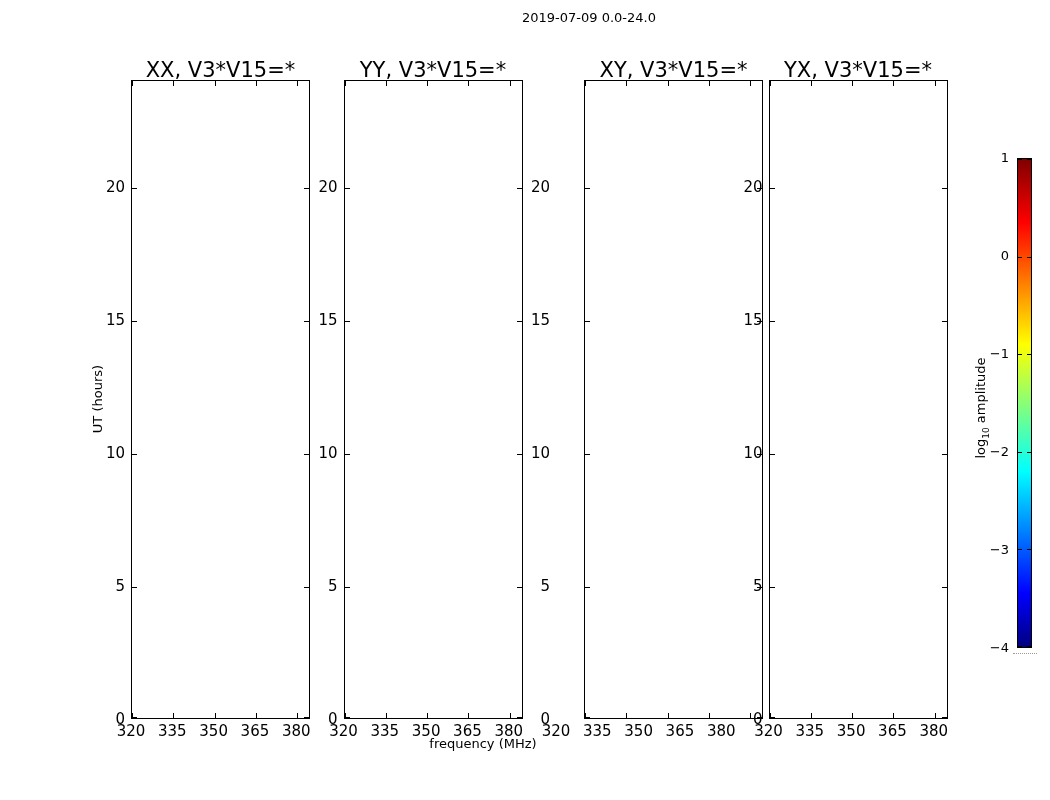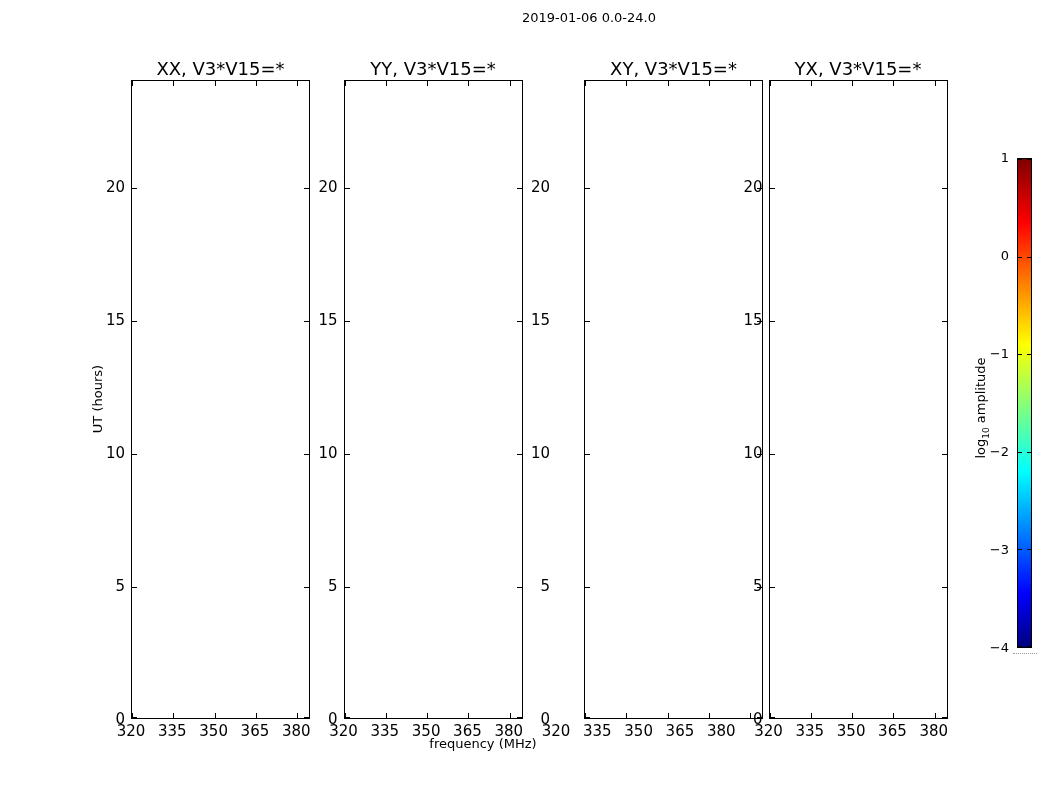--- a/index.html
+++ b/index.html
@@ -5,21 +5,21 @@
   html,body{margin:0;padding:0;background:#fff;}
   #figure{
     position:relative;width:1050px;height:800px;background:#ffffff;
     font-family:"DejaVu Sans","Liberation Sans",sans-serif;color:#000;overflow:hidden;
   }
   .fig-title{position:absolute;left:589px;top:10px;transform:translateX(-50%);
     font-size:13px;white-space:nowrap;}
   .subplot{position:absolute;top:80px;width:179px;height:639px;
     border:1px solid #000;box-sizing:border-box;background:#fff;}
   .panel-title{position:absolute;top:-23px;left:50%;transform:translateX(-50%);
-    font-size:18px;white-space:nowrap;text-align:right;}
+    font-size:21px;white-space:nowrap;text-align:right;}
   .tick{position:absolute;background:#000;}
   .vtick{width:1px;height:5px;}
   .htick{width:5px;height:1px;}
   .xticklabel{position:absolute;transform:translateX(-50%);font-size:15px;
     line-height:18px;white-space:nowrap;}
   .yticklabel{position:absolute;width:42px;text-align:right;font-size:15px;line-height:18px;}
   .xlabel{position:absolute;left:483px;top:736px;transform:translateX(-50%);font-size:13px;white-space:nowrap;}
   .ylabel{position:absolute;left:97px;top:399px;transform:translate(-50%,-50%) rotate(-90deg);
     font-size:13px;white-space:nowrap;}
   .colorbar{position:absolute;left:1017px;top:158px;width:15px;height:490px;
@@ -29,21 +29,21 @@
   .cb-label{position:absolute;left:982px;top:408px;transform:translate(-50%,-50%) rotate(-90deg);
     font-size:13px;white-space:nowrap;}
   .cb-label sub{font-size:9px;}
   .cb-dots{position:absolute;left:1013px;top:653px;width:24px;height:0;border-top:1px dotted #999;}
 </style>
 </head>
 <body>
 
 <div id="figure">
 
-  <div class="fig-title">2019-01-06 0.0-24.0</div>
+  <div class="fig-title">2019-07-09 0.0-24.0</div>
 
   <div class="ylabel">UT (hours)</div>
 
   <div class="subplot" style="left: 131px;">
     <div class="panel-title">XX, V3*V15=*</div>
   <div class="tick vtick" style="left: 0px; top: 0px;"></div>
       <div class="tick vtick" style="left: 0px; bottom: 0px;"></div>
       <div class="tick vtick" style="left: 41.3077px; top: 0px;"></div>
       <div class="tick vtick" style="left: 41.3077px; bottom: 0px;"></div>
       <div class="tick vtick" style="left: 82.6154px; top: 0px;"></div>

